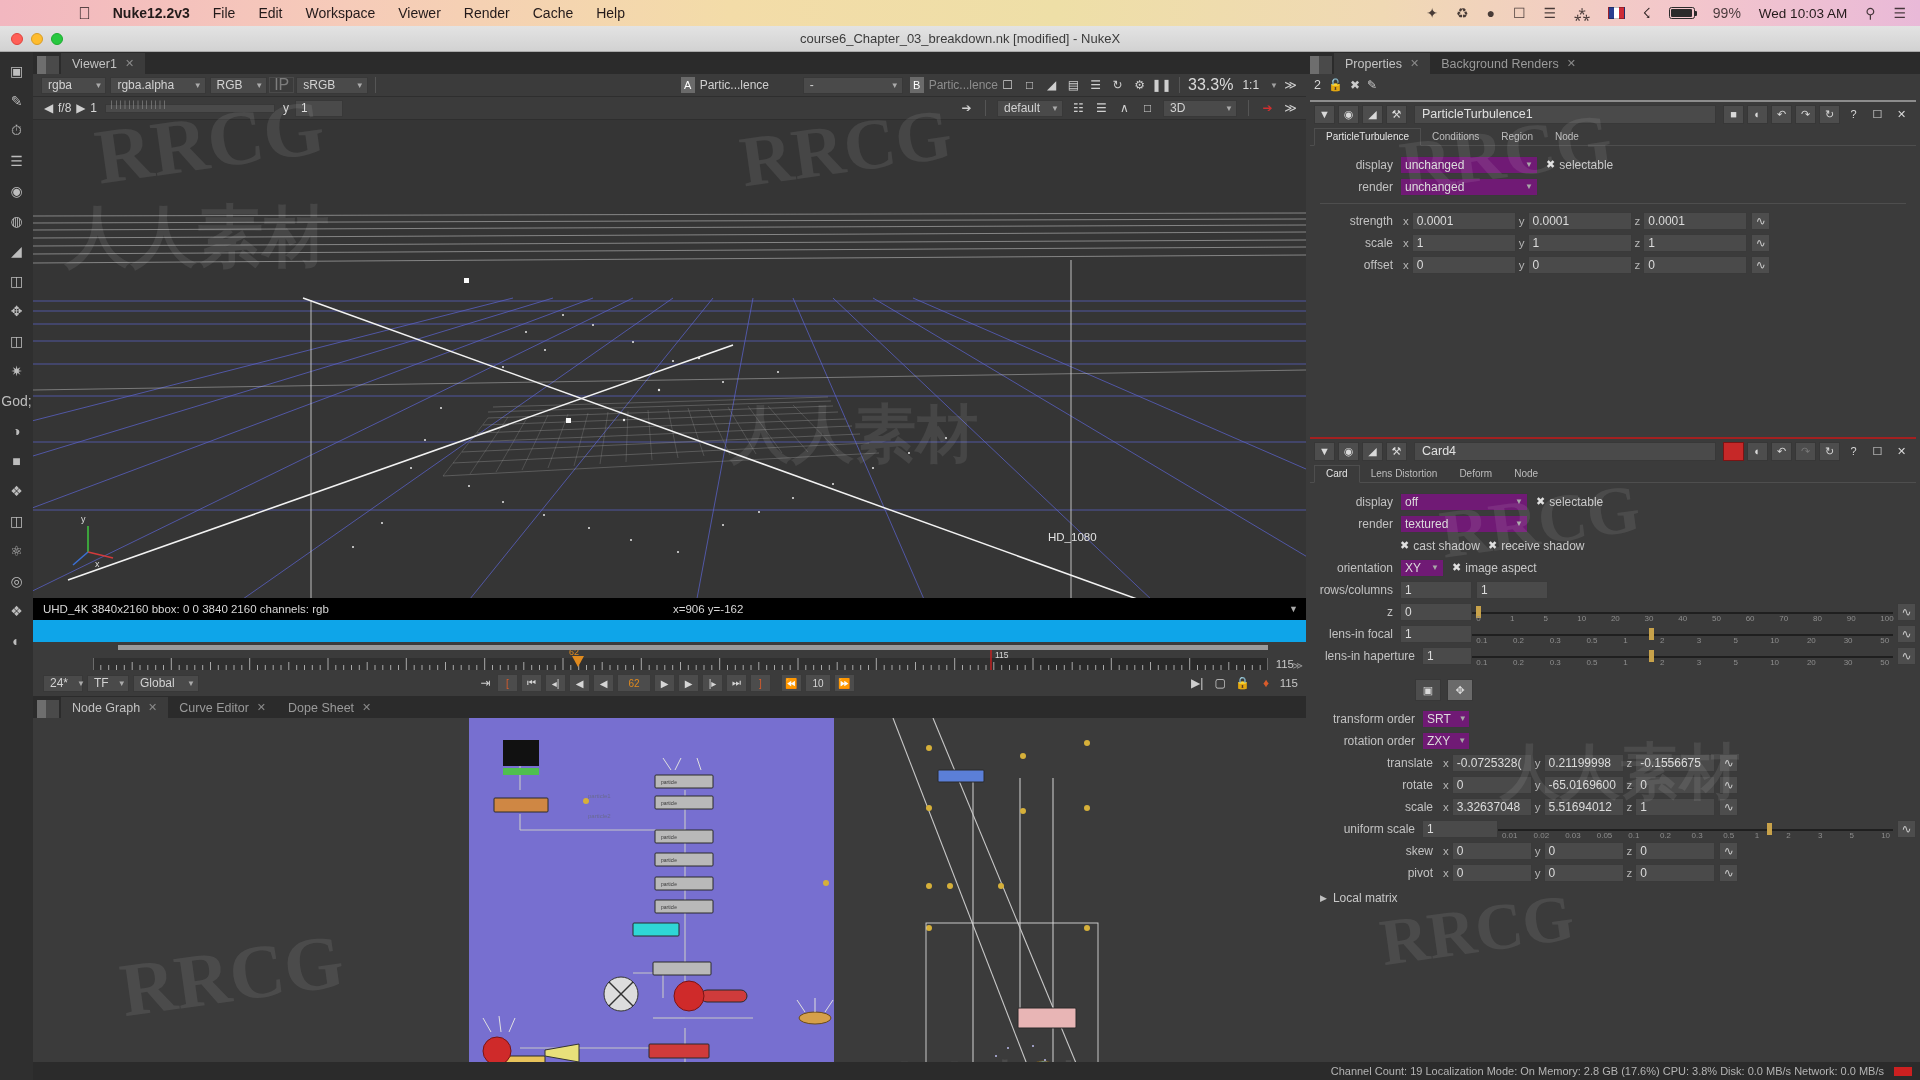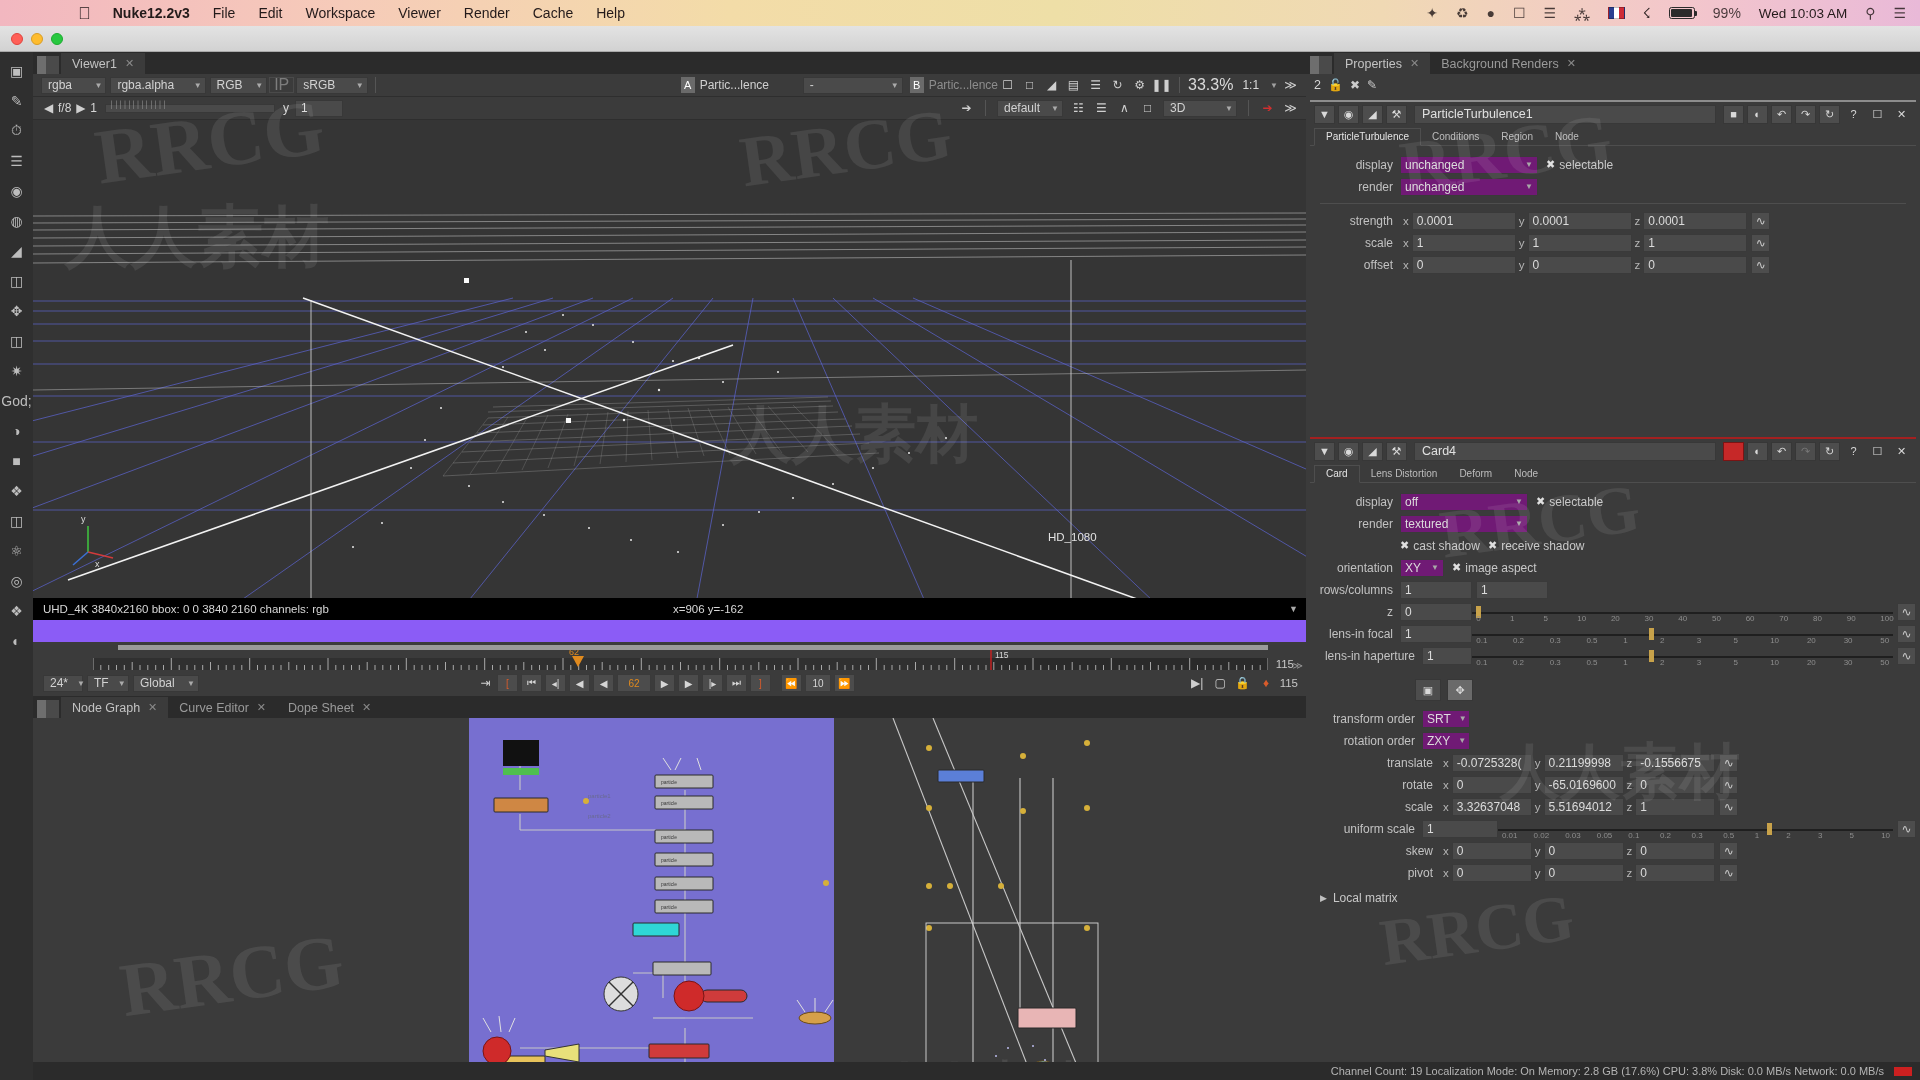--- a/index.html
+++ b/index.html
@@ -31,21 +31,21 @@
     display:flex; align-items:center; }
   .traffic { display:flex; gap:8px; margin-left:11px; }
   .tl { width:12px; height:12px; border-radius:50%; }
   .tl.r{background:#ff5f57;border:1px solid #e0443e;} .tl.y{background:#febc2e;border:1px solid #d89d26;}
   .tl.g{background:#28c840;border:1px solid #1dab30;}
   #wintitle { position:absolute; left:0; right:0; text-align:center; font-size:13px; color:#3b3b3b; }
 
   
   #nuke { position:absolute; left:0; top:52px; width:1920px; height:1028px; background:#3b3b3b; }
 
-  .pane { position:absolute; background:#8b5cf6; }
+  .pane { position:absolute; background:#0ea5e9; }
 
   
   .tabbar { height:22px; background:#2b2b2b; display:flex; align-items:flex-end; }
   .tabgrip { width:22px; height:18px; margin:2px 2px 0 4px;
     background:linear-gradient(90deg,#6e6e6e 0 40%,#4a4a4a 40% 100%); }
   .tab { height:21px; padding:0 11px; display:flex; align-items:center; gap:8px;
     font-size:12.5px; color:#c3c3c3; background:#3b3b3b; }
   .tab.inactive { background:#2b2b2b; color:#9a9a9a; }
   .tab .x { font-size:11px; color:#8a8a8a; }
 
@@ -170,20 +170,21 @@
     <span class="ic">☰</span>
   </span>
 </div>
 
 <div id="titlebar">
   <div class="traffic">
     <span class="tl r"></span>
     <span class="tl y"></span>
     <span class="tl g"></span>
   </div>
+  <div id="wintitle">course6_Chapter_03_breakdown.nk [modified] - NukeX</div>
 </div>
 
 <div id="nuke">
 
   <div id="lefttool">
     <div class="ltool">▣</div>
     <div class="ltool">✎</div>
     <div class="ltool">⏱</div>
     <div class="ltool">☰</div>
     <div class="ltool">◉</div>

